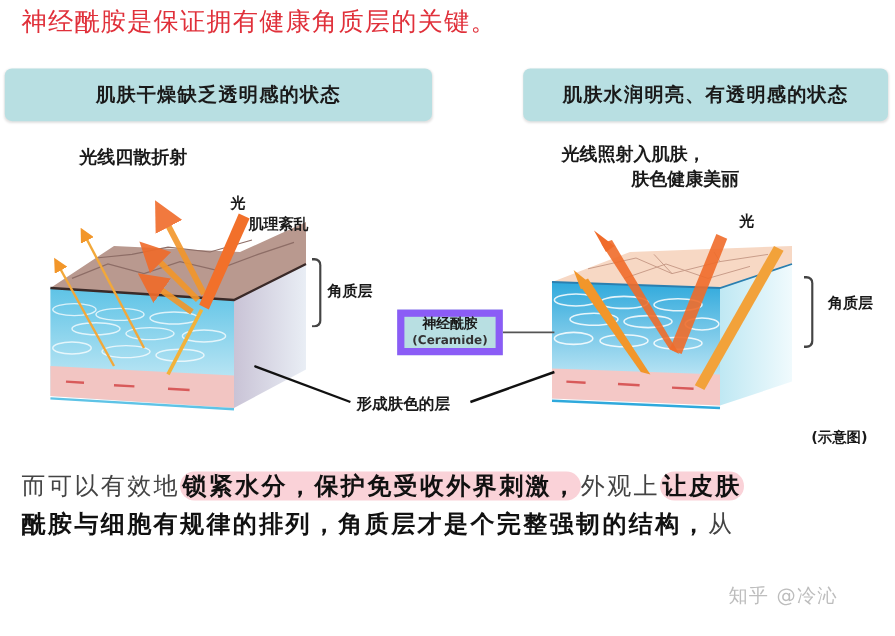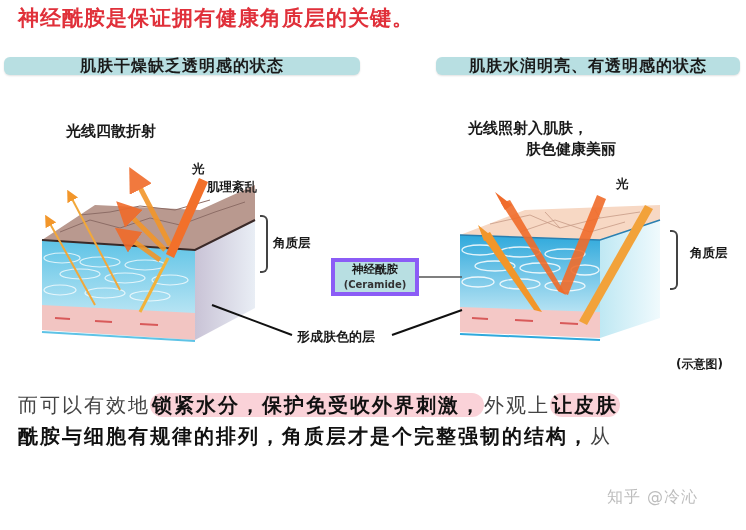--- a/index.html
+++ b/index.html
@@ -1,41 +1,41 @@
 <!DOCTYPE html>
 <html><head>
 <meta charset="utf-8">
 <style>
   * { box-sizing: border-box; margin: 0; padding: 0; }
   html, body { width: 746px; height: 530px; background: #ffffff; overflow: hidden; }
   body { position: relative; font-family: "DejaVu Sans", "Liberation Sans", sans-serif; }
 
   .headline {
     position: absolute; left: 18px; top: 4px;
-    font-size: 21px; color: #e0303a; letter-spacing: 1px; font-weight: bold;
+    font-size: 21px; color: #e0303a; letter-spacing: 1px; font-weight: normal;
   }
 
   .state-banner {
-    position: absolute; top: 57px; height: 18px;
+    position: absolute; top: 57px; height: 44px;
     background: #b8dfe2; border-radius: 6px;
     box-shadow: 0 1px 2px rgba(0,0,0,0.12);
     display: flex; align-items: center; justify-content: center;
     font-size: 16px; color: #1a1a1a; font-weight: bold; letter-spacing: 1px;
   }
   .state-left { left: 4px; width: 356px; }
   .state-right { left: 436px; width: 304px; }
 
   .caption { position: absolute; font-size: 15px; font-weight: bold; color: #1a1a1a; line-height: 21px; }
   .label { position: absolute; font-size: 12.5px; color: #1a1a1a; font-weight: bold; }
 
   .diagram-svg { position: absolute; left: 0; top: 0; }
 
   .ceramide-box {
     position: absolute; left: 331px; top: 258px; width: 88px; height: 38px;
-    background: #b8dfe2; border: 4px solid #8b5cf6;
+    background: #b8dfe2; border: 6px solid #8b5cf6;
     display: flex; flex-direction: column; align-items: center; justify-content: center;
     font-size: 11.5px; font-weight: bold; color: #1a1a1a; line-height: 15px;
   }
   .ceramide-sub { font-size: 10px; font-weight: bold; color: #333; }
 
   .bracket {
     position: absolute; width: 8px; border: 2px solid #444; border-left: none;
     border-radius: 0 6px 6px 0;
   }
 

